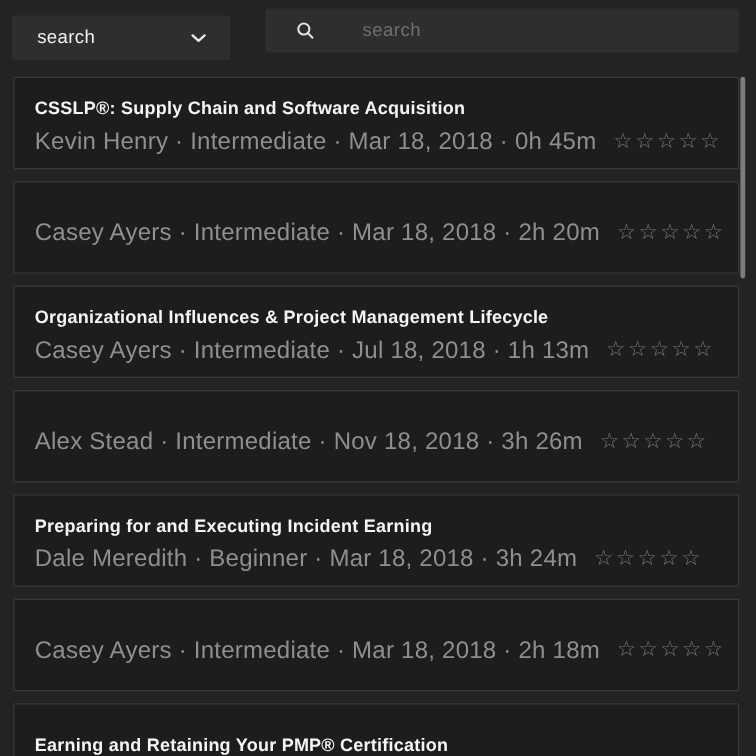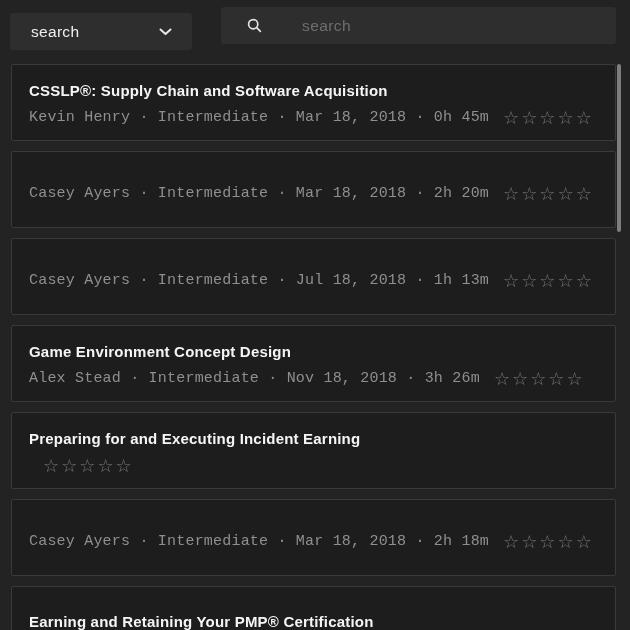--- a/index.html
+++ b/index.html
@@ -50,21 +50,21 @@
   .card .title{
     color:var(--title);font-size:15px;font-weight:700;
     letter-spacing:.2px;line-height:22px;
     white-space:nowrap;overflow:hidden;
   }
   .card .metaRow{
     display:flex;align-items:center;margin-top:7px;
     white-space:nowrap;
   }
   .card .meta{
-    color:var(--meta);font-size:15px;letter-spacing:.2px;line-height:18px;font-family:Liberation Mono, monospace;
+    color:var(--meta);font-size:20px;letter-spacing:.2px;line-height:18px;
   }
   .card .stars{
     color:var(--star);font-size:18px;line-height:18px;
     margin-left:14px;letter-spacing:2px;
     font-family:"DejaVu Sans",sans-serif;
   }
   
   .scroll-thumb{
     position:absolute;right:9px;top:64px;width:4px;height:168px;
     background:var(--scroll-thumb);border-radius:2px;
@@ -102,37 +102,38 @@
   </div>
 
   <div class="card">
     <div class="metaRow">
       <span class="meta">Casey Ayers · Intermediate · Mar 18, 2018 · 2h 20m</span>
       <span class="stars"><span>☆</span><span>☆</span><span>☆</span><span>☆</span><span>☆</span></span>
     </div>
   </div>
 
   <div class="card">
+    <div class="title">Organizational Influences &amp; Project Management Lifecycle</div>
     <div class="metaRow">
       <span class="meta">Casey Ayers · Intermediate · Jul 18, 2018 · 1h 13m</span>
       <span class="stars"><span>☆</span><span>☆</span><span>☆</span><span>☆</span><span>☆</span></span>
     </div>
   </div>
 
   <div class="card">
-    <div class="title">Game Environment Concept Design</div>
     <div class="metaRow">
       <span class="meta">Alex Stead · Intermediate · Nov 18, 2018 · 3h 26m</span>
       <span class="stars"><span>☆</span><span>☆</span><span>☆</span><span>☆</span><span>☆</span></span>
     </div>
   </div>
 
   <div class="card">
     <div class="title">Preparing for and Executing Incident Earning</div>
     <div class="metaRow">
+      <span class="meta">Dale Meredith · Beginner · Mar 18, 2018 · 3h 24m</span>
       <span class="stars"><span>☆</span><span>☆</span><span>☆</span><span>☆</span><span>☆</span></span>
     </div>
   </div>
 
   <div class="card">
     <div class="metaRow">
       <span class="meta">Casey Ayers · Intermediate · Mar 18, 2018 · 2h 18m</span>
       <span class="stars"><span>☆</span><span>☆</span><span>☆</span><span>☆</span><span>☆</span></span>
     </div>
   </div>

